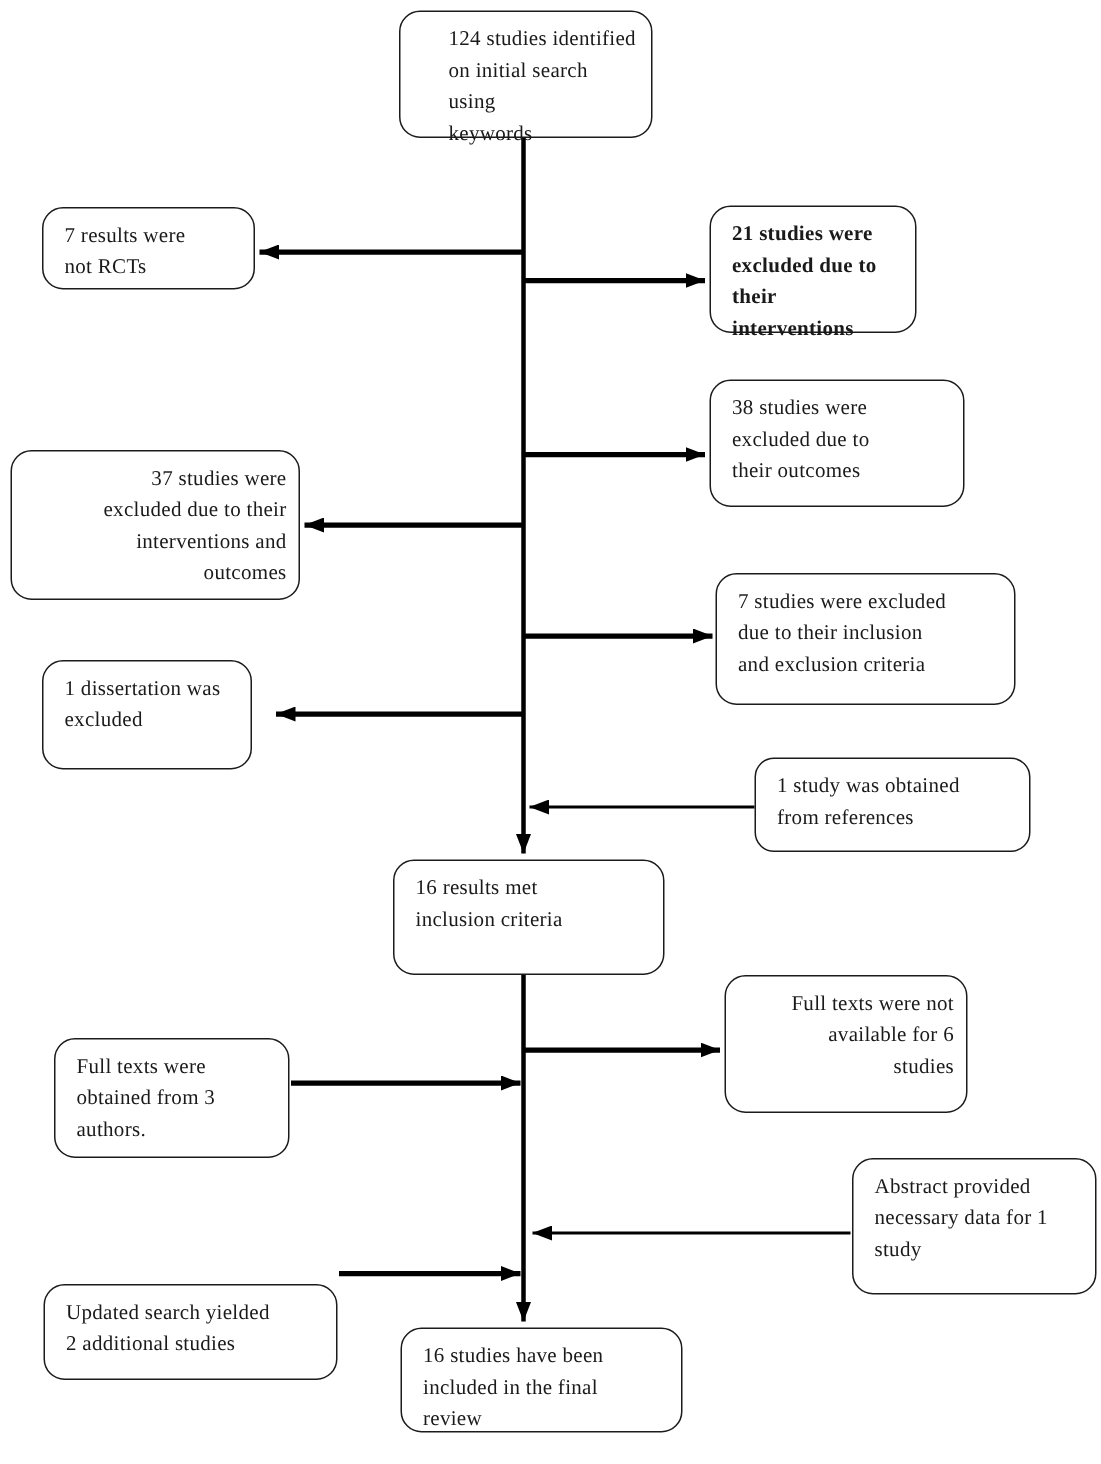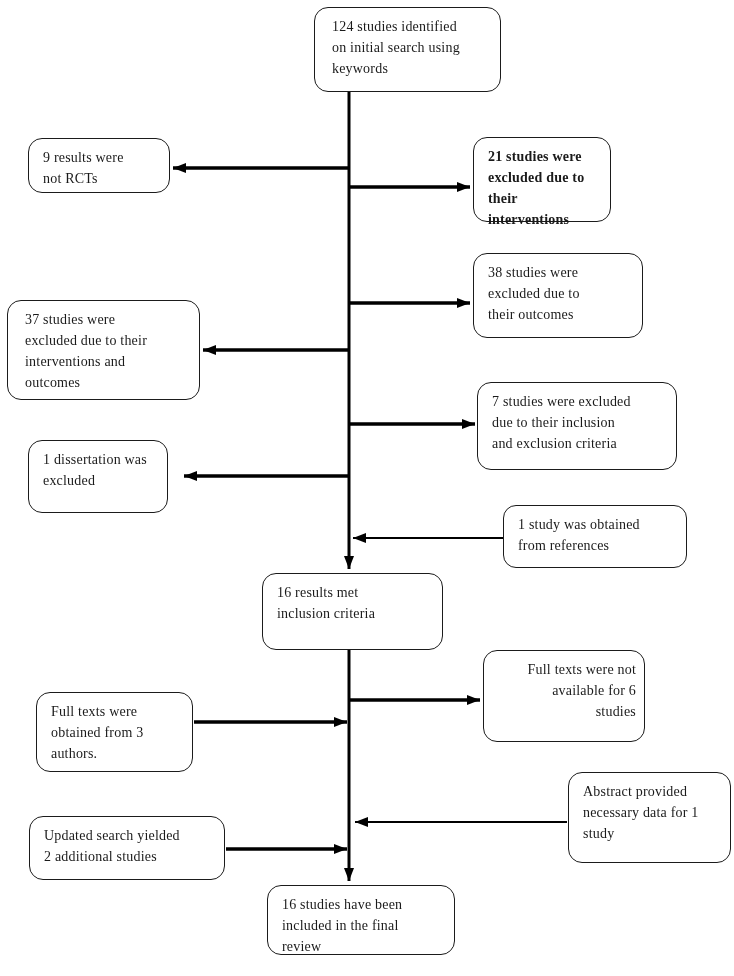--- a/index.html
+++ b/index.html
@@ -55,44 +55,44 @@
     <line x1="349" y1="350" x2="203" y2="350" stroke="#000" stroke-width="3.5" marker-end="url(#ah)"></line>
     <line x1="349" y1="424" x2="475" y2="424" stroke="#000" stroke-width="3.5" marker-end="url(#ah)"></line>
     <line x1="349" y1="476" x2="184" y2="476" stroke="#000" stroke-width="3.5" marker-end="url(#ah)"></line>
     <line x1="503" y1="538" x2="353" y2="538" stroke="#000" stroke-width="2" marker-end="url(#ah)"></line>
     <line x1="349" y1="700" x2="480" y2="700" stroke="#000" stroke-width="3.5" marker-end="url(#ah)"></line>
     <line x1="194" y1="722" x2="347" y2="722" stroke="#000" stroke-width="3.5" marker-end="url(#ah)"></line>
     <line x1="567" y1="822" x2="355" y2="822" stroke="#000" stroke-width="2" marker-end="url(#ah)"></line>
     <line x1="226" y1="849" x2="347" y2="849" stroke="#000" stroke-width="3.5" marker-end="url(#ah)"></line>
   </svg>
 
-  <div class="box" style="left:266px; top:7px;  width:187px; height:85px; padding-left:17px;margin-left:48px;">
+  <div class="box" style="left:266px; top:7px;  width:169px; height:85px; padding-left:32px;">
     <span class="box-text">124 studies identified
 on initial search using
 keywords</span>
   </div>
 
   <div class="box" style="left:28px; top:138px; width:142px; height:55px;">
-    <span class="box-text">9 results were
+    <span class="box-text">7 results were
 not RCTs</span>
   </div>
 
   <div class="box" style="left:473px; top:137px; width:138px; height:85px;font-weight:bold;">
     <span class="box-text">21 studies were
 excluded due to
 their interventions</span>
   </div>
 
   <div class="box" style="left:473px; top:253px; width:170px; height:85px;">
     <span class="box-text">38 studies were
 excluded due to
 their outcomes</span>
   </div>
 
-  <div class="box" style="left:7px; top:300px; width:193px; height:100px; padding-left:17px;">
+  <div class="box" style="left:7px; top:300px; width:193px; height:100px; padding-left:17px;text-align:right;">
     <span class="box-text">37 studies were
 excluded due to their
 interventions and
 outcomes</span>
   </div>
 
   <div class="box" style="left:477px; top:382px; width:200px; height:88px;">
     <span class="box-text">7 studies were excluded
 due to their inclusion
 and exclusion criteria</span>
@@ -124,21 +124,21 @@
 obtained from 3
 authors.</span>
   </div>
 
   <div class="box" style="left:568px; top:772px; width:163px; height:91px;">
     <span class="box-text">Abstract provided
 necessary data for 1
 study</span>
   </div>
 
-  <div class="box" style="left:29px; top:816px; width:196px; height:64px;">
+  <div class="box" style="left:29px; top:856px; width:196px; height:64px;">
     <span class="box-text">Updated search yielded
 2 additional studies</span>
   </div>
 
   <div class="box" style="left:267px; top:885px; width:188px; height:70px;">
     <span class="box-text">16 studies have been
 included in the final
 review</span>
   </div>
 

